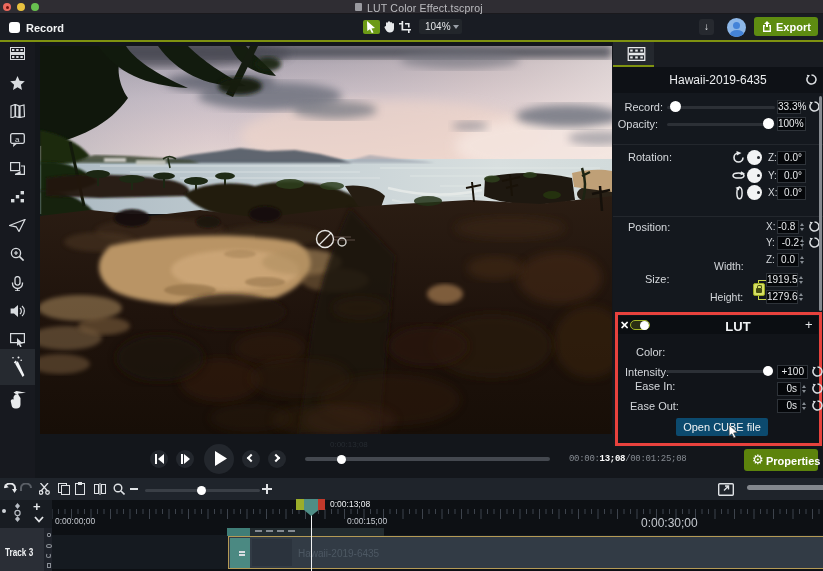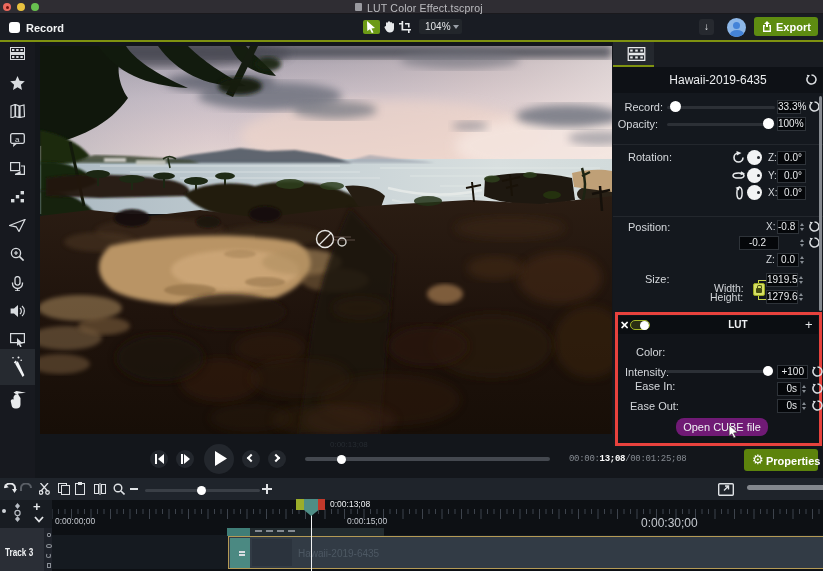--- a/index.html
+++ b/index.html
@@ -387,50 +387,50 @@
 
   <div class="abs lbl" style="left:628px;top:221px;">Position:</div>
   <div class="abs lbl" style="left:766px;top:221px;font-size:10px;">X:</div>
   <div class="vbox" style="left:777px;top:220px;width:22px;">-0.8</div>
   <div class="spin" style="left:799px;top:220px;"></div>
   <svg class="abs" style="left:809px;top:221px;" width="11" height="11" viewBox="0 0 11 11">
       <path d="M5.5 1 A4.5 4.5 0 1 1 1.6 3.2" fill="none" stroke="#dfe2e5" stroke-width="1.5"></path>
       <path d="M0.8 0.8 L4.0 1.3 L1.8 4.0 Z" fill="#dfe2e5"></path>
     </svg>
   <div class="abs lbl" style="left:766px;top:237px;font-size:10px;">Y:</div>
-  <div class="vbox" style="left:739px;top:236px;width:40px;text-align:center;">-0.2</div>
+  <div class="vbox" style="left:777px;top:236px;width:26px;">-0.2</div>
   <div class="spin" style="left:799px;top:236px;"></div>
   <svg class="abs" style="left:809px;top:237px;" width="11" height="11" viewBox="0 0 11 11">
       <path d="M5.5 1 A4.5 4.5 0 1 1 1.6 3.2" fill="none" stroke="#dfe2e5" stroke-width="1.5"></path>
       <path d="M0.8 0.8 L4.0 1.3 L1.8 4.0 Z" fill="#dfe2e5"></path>
     </svg>
   <div class="abs lbl" style="left:766px;top:254px;font-size:10px;">Z:</div>
   <div class="vbox" style="left:777px;top:253px;width:22px;">0.0</div>
   <div class="spin" style="left:799px;top:253px;"></div>
 
   <div class="abs lbl" style="left:645px;top:273px;">Size:</div>
-  <div class="abs lbl" style="left:714px;top:282px;font-size:10.5px;">Width:</div>
+  <div class="abs lbl" style="left:714px;top:260px;font-size:10.5px;">Width:</div>
   <div class="vbox" style="left:766px;top:273px;width:32px;">1919.5</div>
   <div class="spin" style="left:798px;top:273px;"></div>
   <div class="abs lbl" style="left:710px;top:291px;font-size:10.5px;">Height:</div>
   <div class="vbox" style="left:766px;top:290px;width:32px;">1279.6</div>
   <div class="spin" style="left:798px;top:290px;"></div>
   <div class="abs" style="left:758px;top:280px;width:8px;height:20px;border:1px solid #c8d44a;border-right:none;"></div>
   <div class="abs" style="left:753px;top:283px;width:12px;height:13px;background:#d6e063;border:1px solid #9aa821;border-radius:2px;"></div>
   <div class="abs" style="left:756.5px;top:285px;width:5px;height:3px;border:1px solid #454d10;border-bottom:none;border-radius:2px 2px 0 0;"></div>
   <div class="abs" style="left:756px;top:288px;width:6px;height:5px;background:#454d10;border-radius:1px;"></div>
 
   <div class="abs" style="left:819px;top:96px;width:3px;height:215px;border-radius:2px;background:#85898f;"></div>
 
   <div class="abs" style="left:615px;top:312px;width:207px;height:134px;border:3.5px solid #e8423d;background:#111419;"></div>
   <div class="abs" style="left:618px;top:316px;width:200px;height:18px;background:#0b0e12;"></div>
   <div class="abs" style="left:620px;top:319px;color:#fff;font-size:11px;font-weight:bold;">✕</div>
   <div class="abs" style="left:630px;top:320px;width:20px;height:10px;border-radius:5px;background:#2a2e14;border:1px solid #a3b527;"></div>
   <div class="abs" style="left:640px;top:320.5px;width:9px;height:9px;border-radius:50%;background:#fff;"></div>
-  <div class="abs" style="left:618px;top:319px;width:200px;text-align:center;color:#f0f2f4;font-size:10px;font-weight:bold;padding-left:40px;">LUT</div>
+  <div class="abs" style="left:618px;top:319px;width:200px;text-align:center;color:#f0f2f4;font-size:13px;font-weight:bold;padding-left:40px;">LUT</div>
   <div class="abs" style="left:805px;top:317px;color:#e8eaec;font-size:13px;">+</div>
   <div class="abs lbl" style="left:636px;top:346px;">Color:</div>
   <div class="abs lbl" style="left:625px;top:366px;">Intensity:</div>
   <div class="abs" style="left:666px;top:370px;width:104px;height:3px;border-radius:2px;background:#2c3036;"></div>
   <div class="abs" style="left:763px;top:366px;width:10px;height:10px;border-radius:50%;background:#fff;"></div>
   <div class="vbox" style="left:777px;top:365px;width:31px;">+100</div>
   <svg class="abs" style="left:812px;top:366px;" width="11" height="11" viewBox="0 0 11 11">
       <path d="M5.5 1 A4.5 4.5 0 1 1 1.6 3.2" fill="none" stroke="#dfe2e5" stroke-width="1.5"></path>
       <path d="M0.8 0.8 L4.0 1.3 L1.8 4.0 Z" fill="#dfe2e5"></path>
     </svg>
@@ -441,21 +441,21 @@
       <path d="M5.5 1 A4.5 4.5 0 1 1 1.6 3.2" fill="none" stroke="#dfe2e5" stroke-width="1.5"></path>
       <path d="M0.8 0.8 L4.0 1.3 L1.8 4.0 Z" fill="#dfe2e5"></path>
     </svg>
   <div class="abs lbl" style="left:630px;top:400px;">Ease Out:</div>
   <div class="vbox" style="left:777px;top:399px;width:24px;">0s</div>
   <div class="spin" style="left:801px;top:399px;"></div>
   <svg class="abs" style="left:812px;top:400px;" width="11" height="11" viewBox="0 0 11 11">
       <path d="M5.5 1 A4.5 4.5 0 1 1 1.6 3.2" fill="none" stroke="#dfe2e5" stroke-width="1.5"></path>
       <path d="M0.8 0.8 L4.0 1.3 L1.8 4.0 Z" fill="#dfe2e5"></path>
     </svg>
-  <div class="abs" style="left:676px;top:418px;width:92px;height:18px;background:#701a75;border-radius:8px;color:#eef0f2;font-size:11px;text-align:center;line-height:18px;">Open CUBE file</div>
+  <div class="abs" style="left:676px;top:418px;width:92px;height:18px;background:#0c4a6e;border-radius:2px;color:#eef0f2;font-size:11px;text-align:center;line-height:18px;">Open CUBE file</div>
   <svg class="abs" style="left:728px;top:425px;" width="11" height="14" viewBox="0 0 11 14">
       <path d="M1 0 L9.5 7.5 L5.6 7.9 L7.7 12 L5.9 12.9 L3.9 8.8 L1.2 10.8 Z" fill="#fff" stroke="#333" stroke-width="0.6"></path>
     </svg>
 
   <div class="abs" id="tltools" style="left:0;top:478px;width:823px;height:22px;background:#1f242b;"></div>
   <svg class="abs" style="left:4px;top:483px;" width="13" height="12" viewBox="0 0 13 12">
       <path d="M1 5 A5 4.5 0 0 1 11 5 V8" fill="none" stroke="#e4e6e9" stroke-width="2"></path>
       <path d="M8 7 H13 L10.5 11 Z" fill="#e4e6e9" transform="translate(0,-1)"></path>
       <path d="M0 3.5 L5 3.5 L2.5 0 Z" fill="#e4e6e9" transform="rotate(220 2.5 3)"></path>
     </svg>

